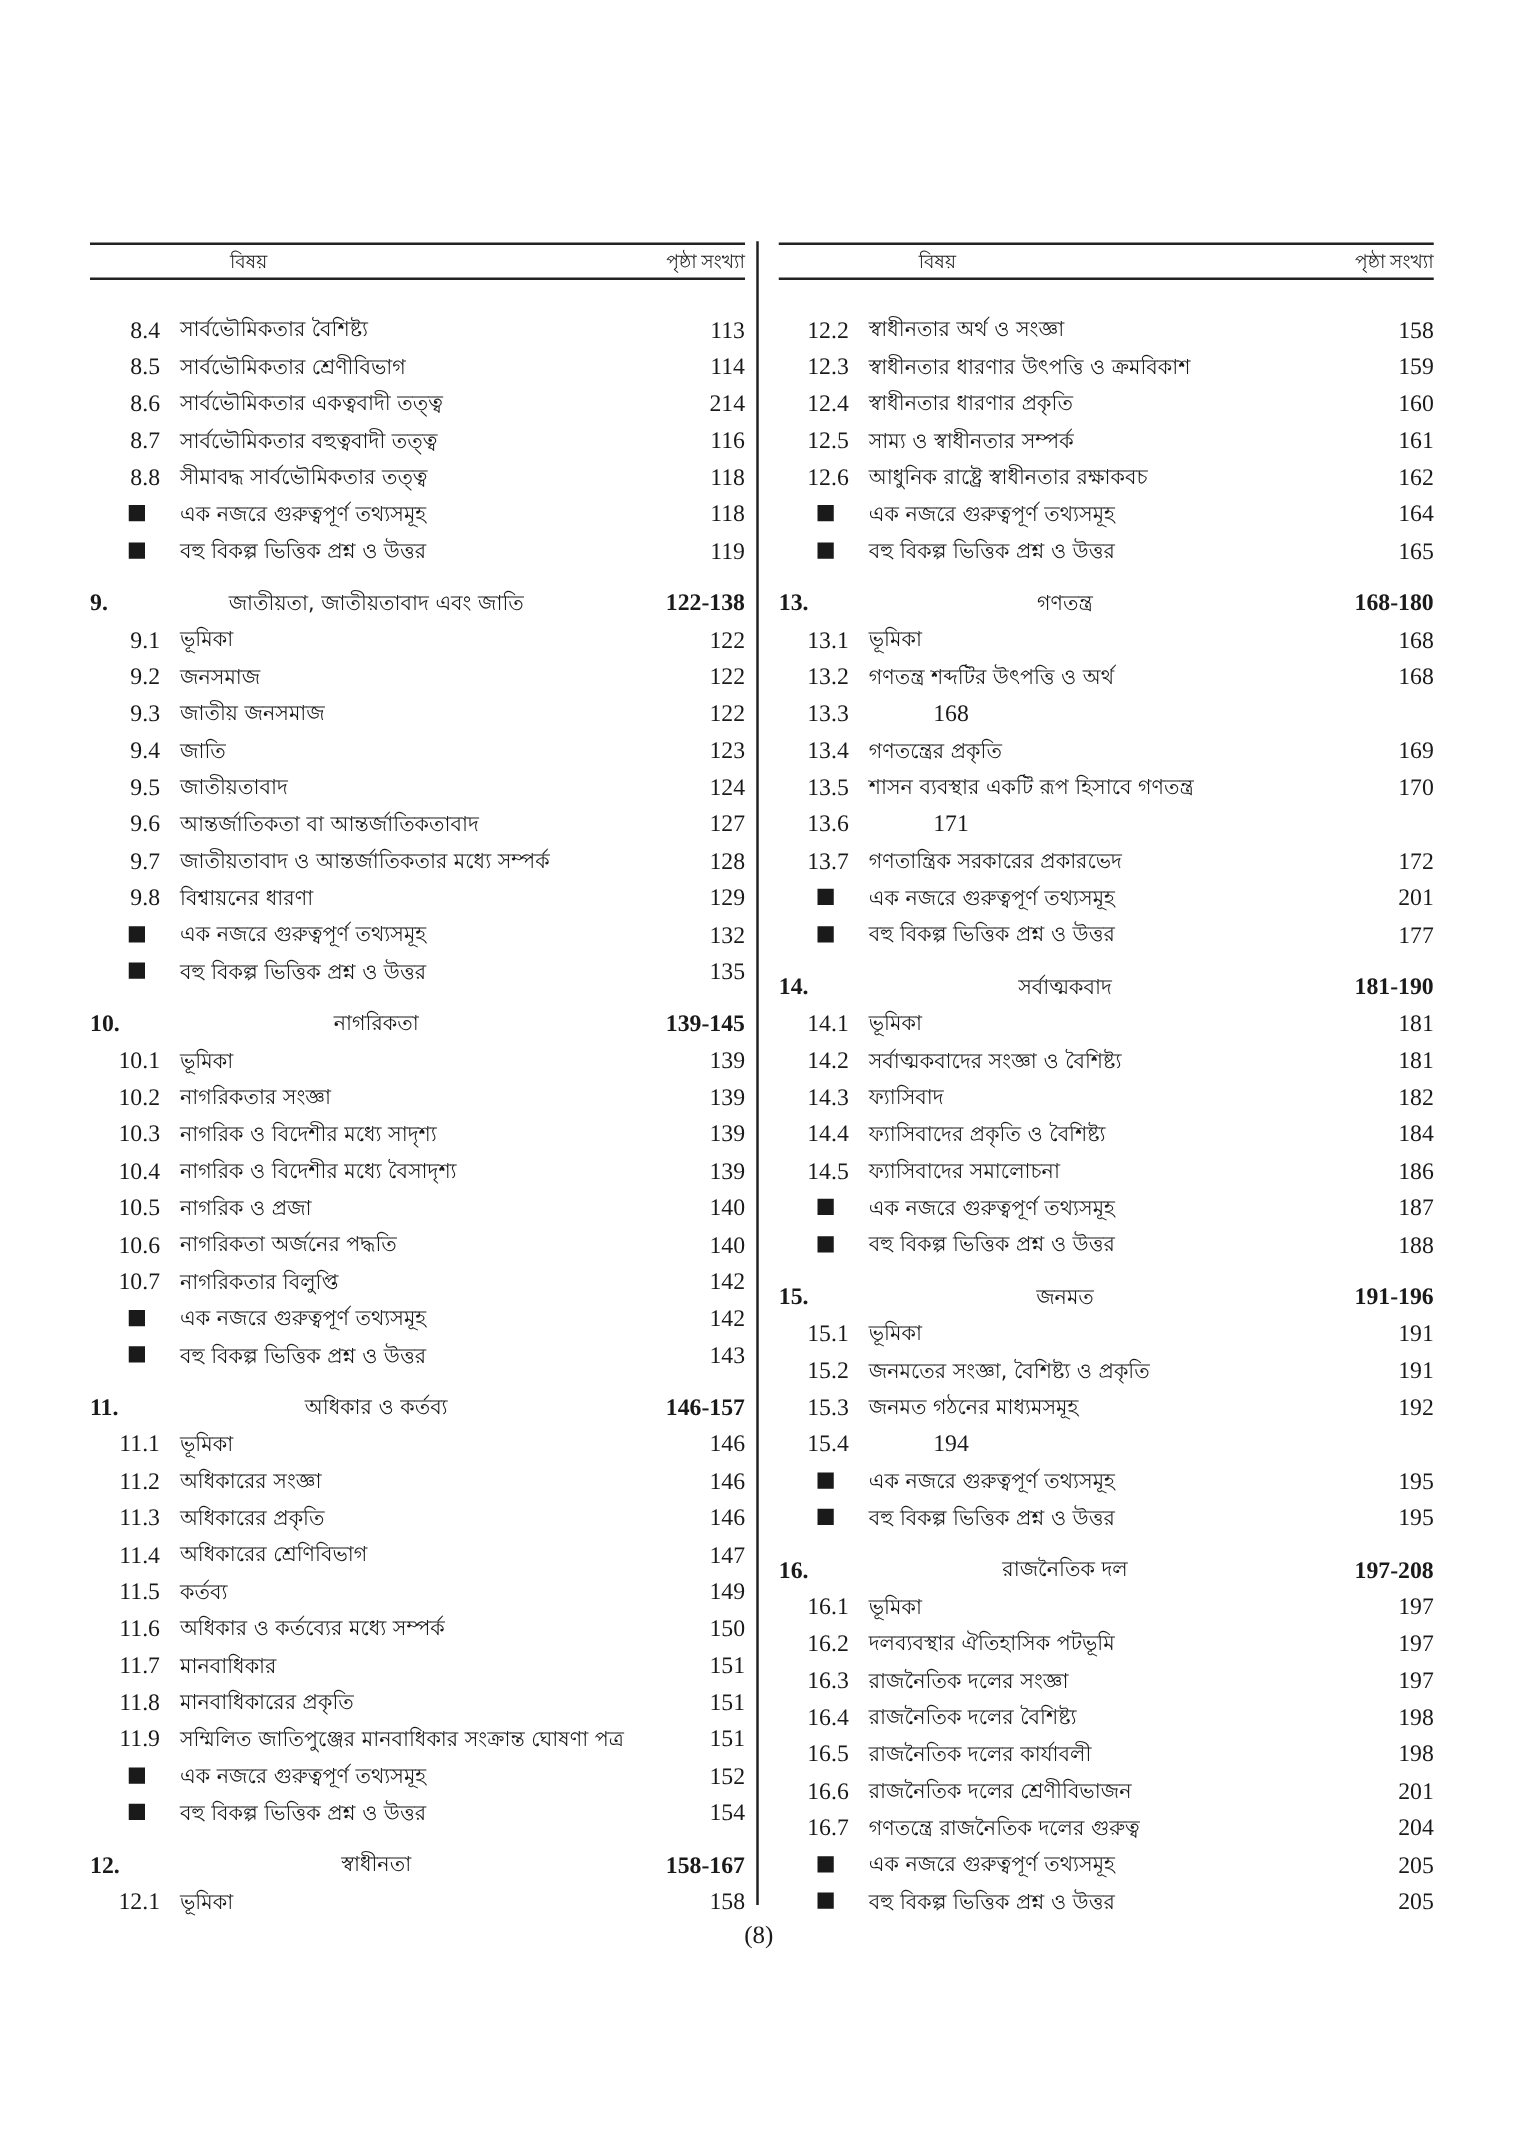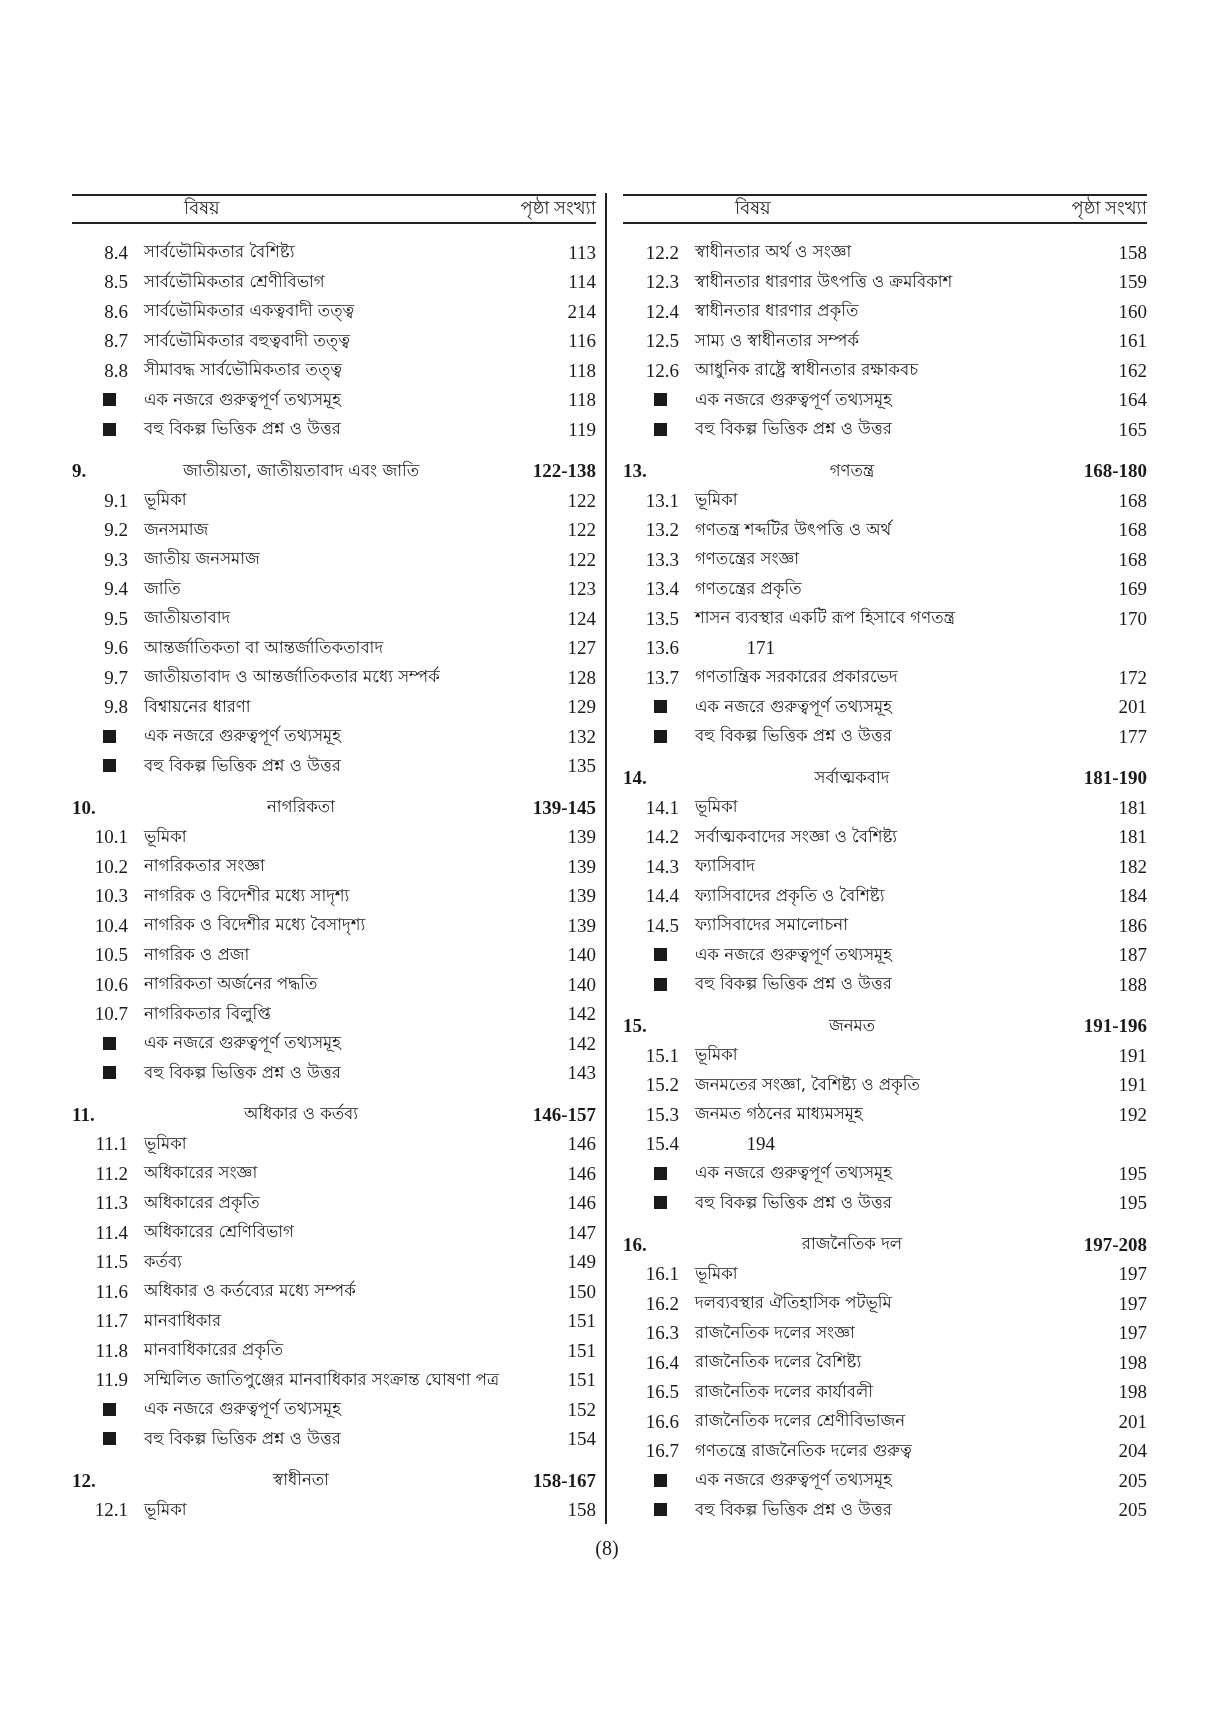--- a/index.html
+++ b/index.html
@@ -4,24 +4,24 @@
 <style>
   html, body { margin:0; padding:0; background:#ffffff; }
   body { width:1214px; height:1718px; position:relative; overflow:hidden;
          font-family:"Liberation Serif","DejaVu Serif",serif; color:#1a1a1a; }
   .col { position:absolute; top:194px; width:524px; }
   #col-left { left:72px; }
   #col-right { left:623px; }
   .divider { position:absolute; left:605px; top:193px; width:2px; height:1331px; background:#222; }
   .head-rule-top { height:2px; background:#222; }
   .head-rule-bot { height:2px; background:#222; }
-  .head { display:flex; justify-content:space-between; align-items:center; height:26px; font-size:18px; }
+  .head { display:flex; justify-content:space-between; align-items:center; height:26px; font-size:15px; }
   .head .subj { margin-left:112px; }
   .head .pg { margin-right:0; }
-  .list { margin-top:14px; }
+  .list { margin-top:26px; }
   .row { display:flex; align-items:center; height:29.5px; font-size:19px; }
   .row .num { width:72px; text-align:right; padding-right:16px; box-sizing:border-box; flex:none; }
   .row .title { flex:1; white-space:nowrap; font-family:"DejaVu Sans","Liberation Sans",sans-serif; font-size:16.5px; }
   .row .page { width:80px; text-align:right; flex:none; }
   .row.chapter { font-weight:bold; margin-top:12px; }
   .row.chapter .num { width:44px; text-align:left; padding-right:0; }
   .row.chapter .title { font-weight:normal; padding-left:0;text-align:center; }
   .row.chapter .page { width:110px; }
   .bullet { display:inline-block; width:13px; height:13px; background:#1a1a1a; margin-right:2px; }
   .row.bul .num { padding-right:26px; }
@@ -306,21 +306,20 @@
         <span class="title">ভূমিকা</span>
         <span class="page">168</span>
       </div>
       <div class="row">
         <span class="num">13.2</span>
         <span class="title">গণতন্ত্র শব্দটির উৎপত্তি ও অর্থ</span>
         <span class="page">168</span>
       </div>
       <div class="row">
         <span class="num">13.3</span>
-        <span class="title">গণতন্ত্রের সংজ্ঞা</span>
         <span class="page">168</span>
       </div>
       <div class="row">
         <span class="num">13.4</span>
         <span class="title">গণতন্ত্রের প্রকৃতি</span>
         <span class="page">169</span>
       </div>
       <div class="row">
         <span class="num">13.5</span>
         <span class="title">শাসন ব্যবস্থার একটি রূপ হিসাবে গণতন্ত্র</span>

